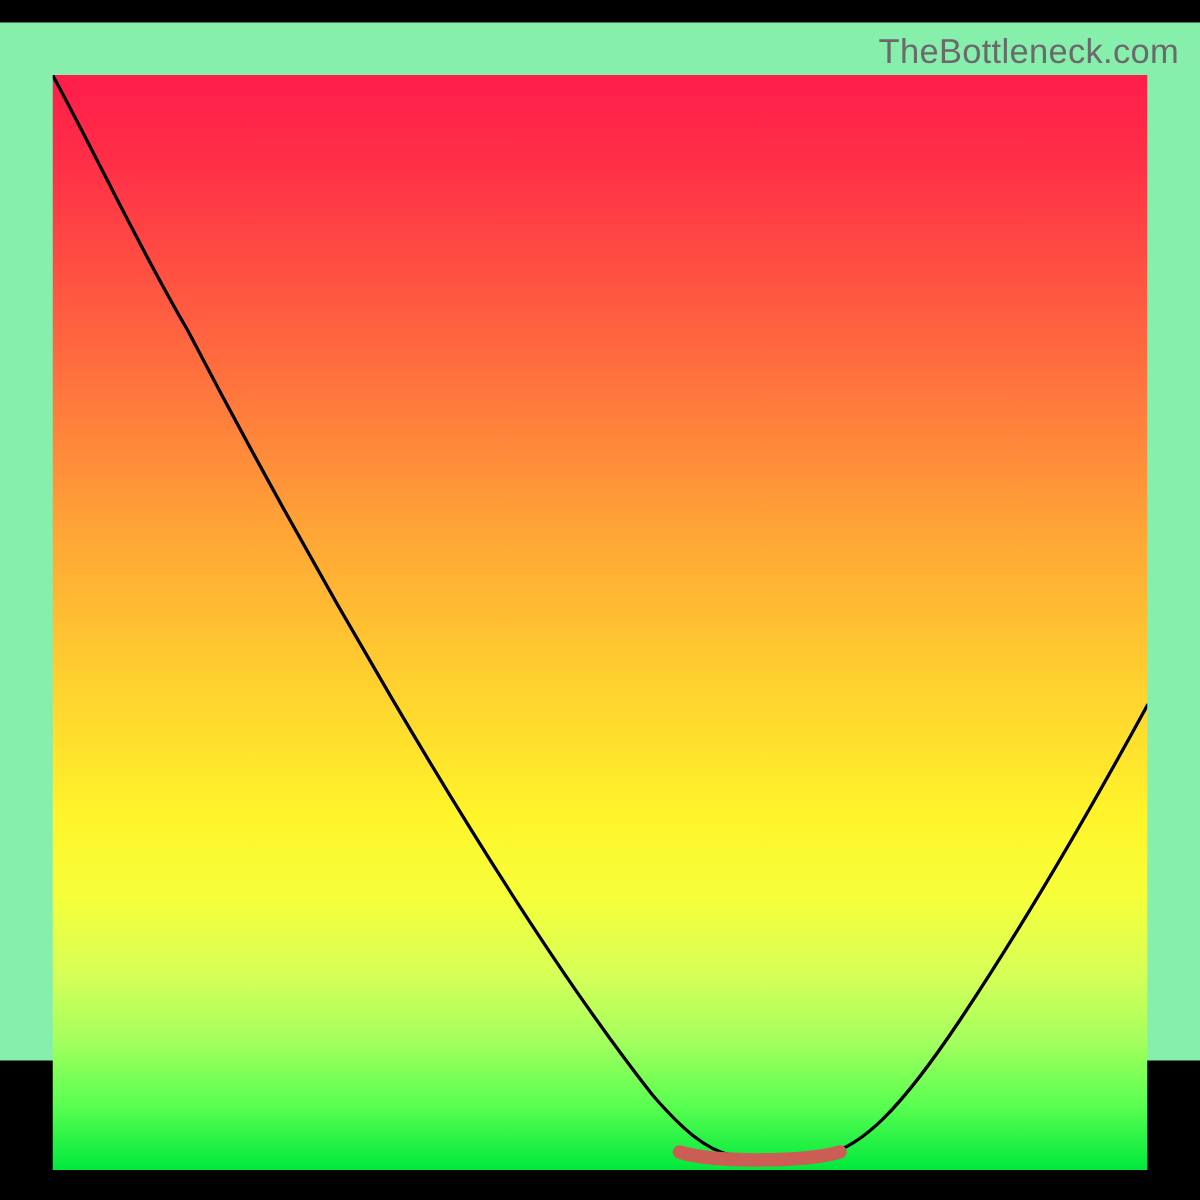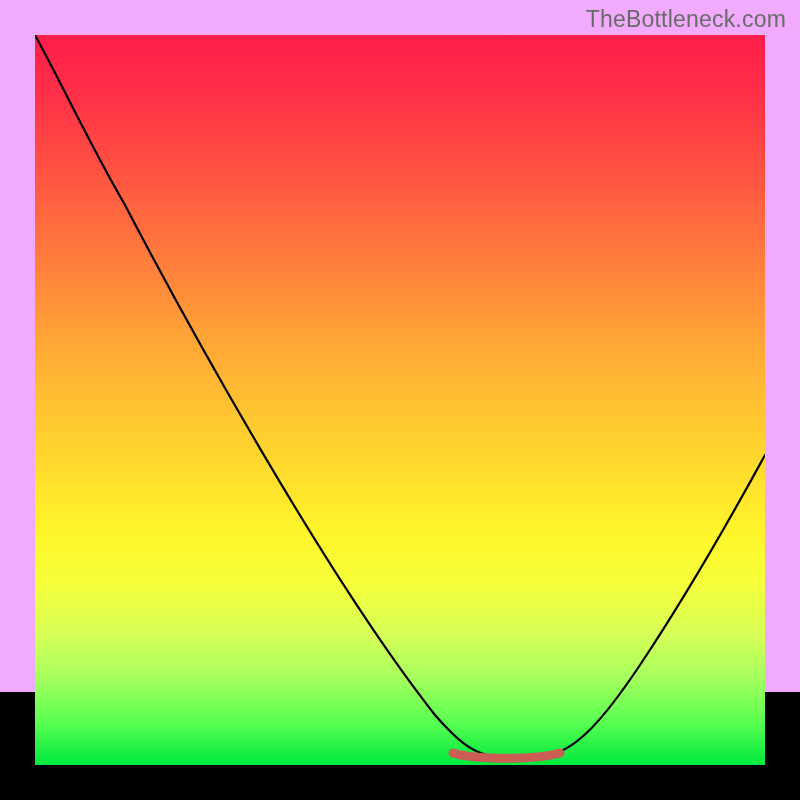--- a/index.html
+++ b/index.html
@@ -9,21 +9,22 @@
     height: 800px;
     background: #000;
     overflow: hidden;
     font-family: Arial, Helvetica, sans-serif;
   }
 
   .frame {
     position: relative;
     width: 800px;
     height: 692px;
-    background: #f0abfc;
+    background: #86efac;
+    margin-top: 15px;
   }
 
   .watermark {
     position: absolute;
     top: 6px;
     right: 14px;
     color: #6a6a6a;
     font-size: 23px;
     font-weight: 500;
     letter-spacing: 0.2px;

